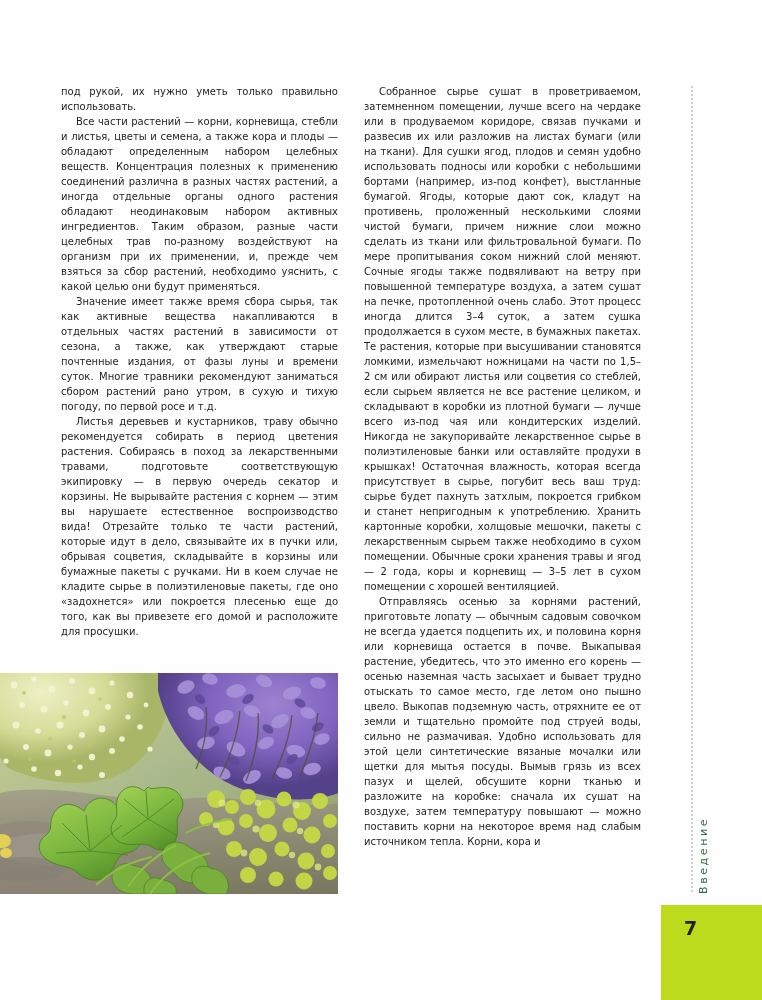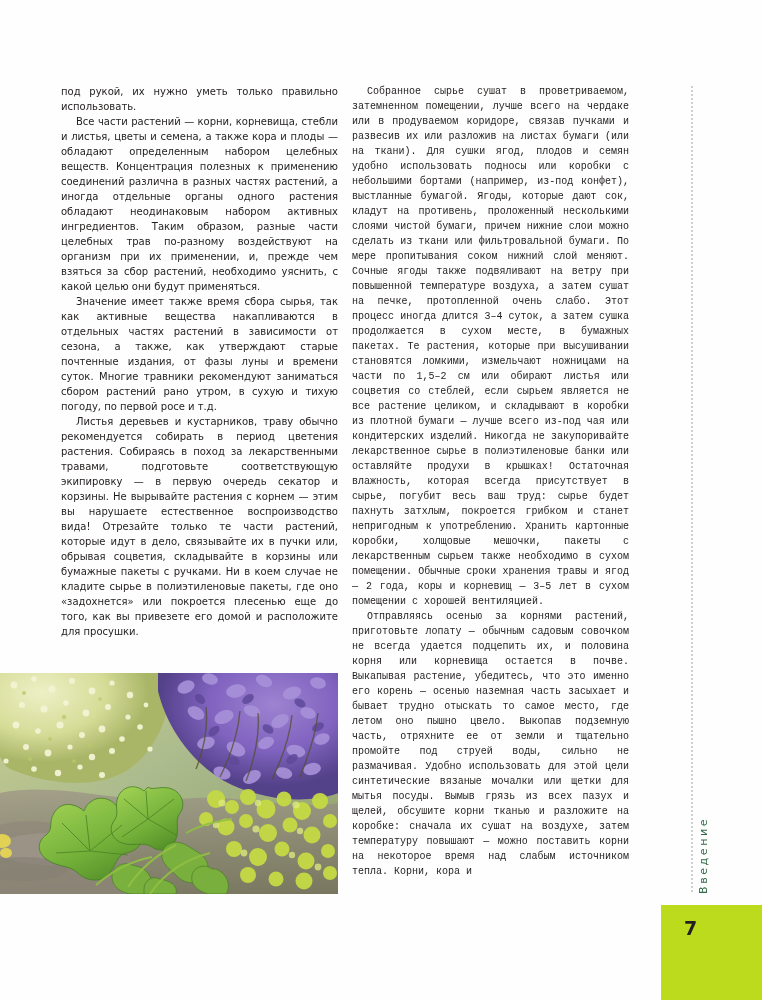--- a/index.html
+++ b/index.html
@@ -41,23 +41,22 @@
   }
   .column p.no-indent {
     text-indent: 0;
   }
 
   #col-left {
     left: 61px;
     width: 277px;
   }
   #col-right {
-    left: 352px;
+    left: 364px;
     width: 277px;
-    font-family: Liberation Mono, monospace;
   }
 
   
   #photo {
     position: absolute;
     left: 0px;
     top: 673px;
     width: 338px;
     height: 221px;
     overflow: hidden;

